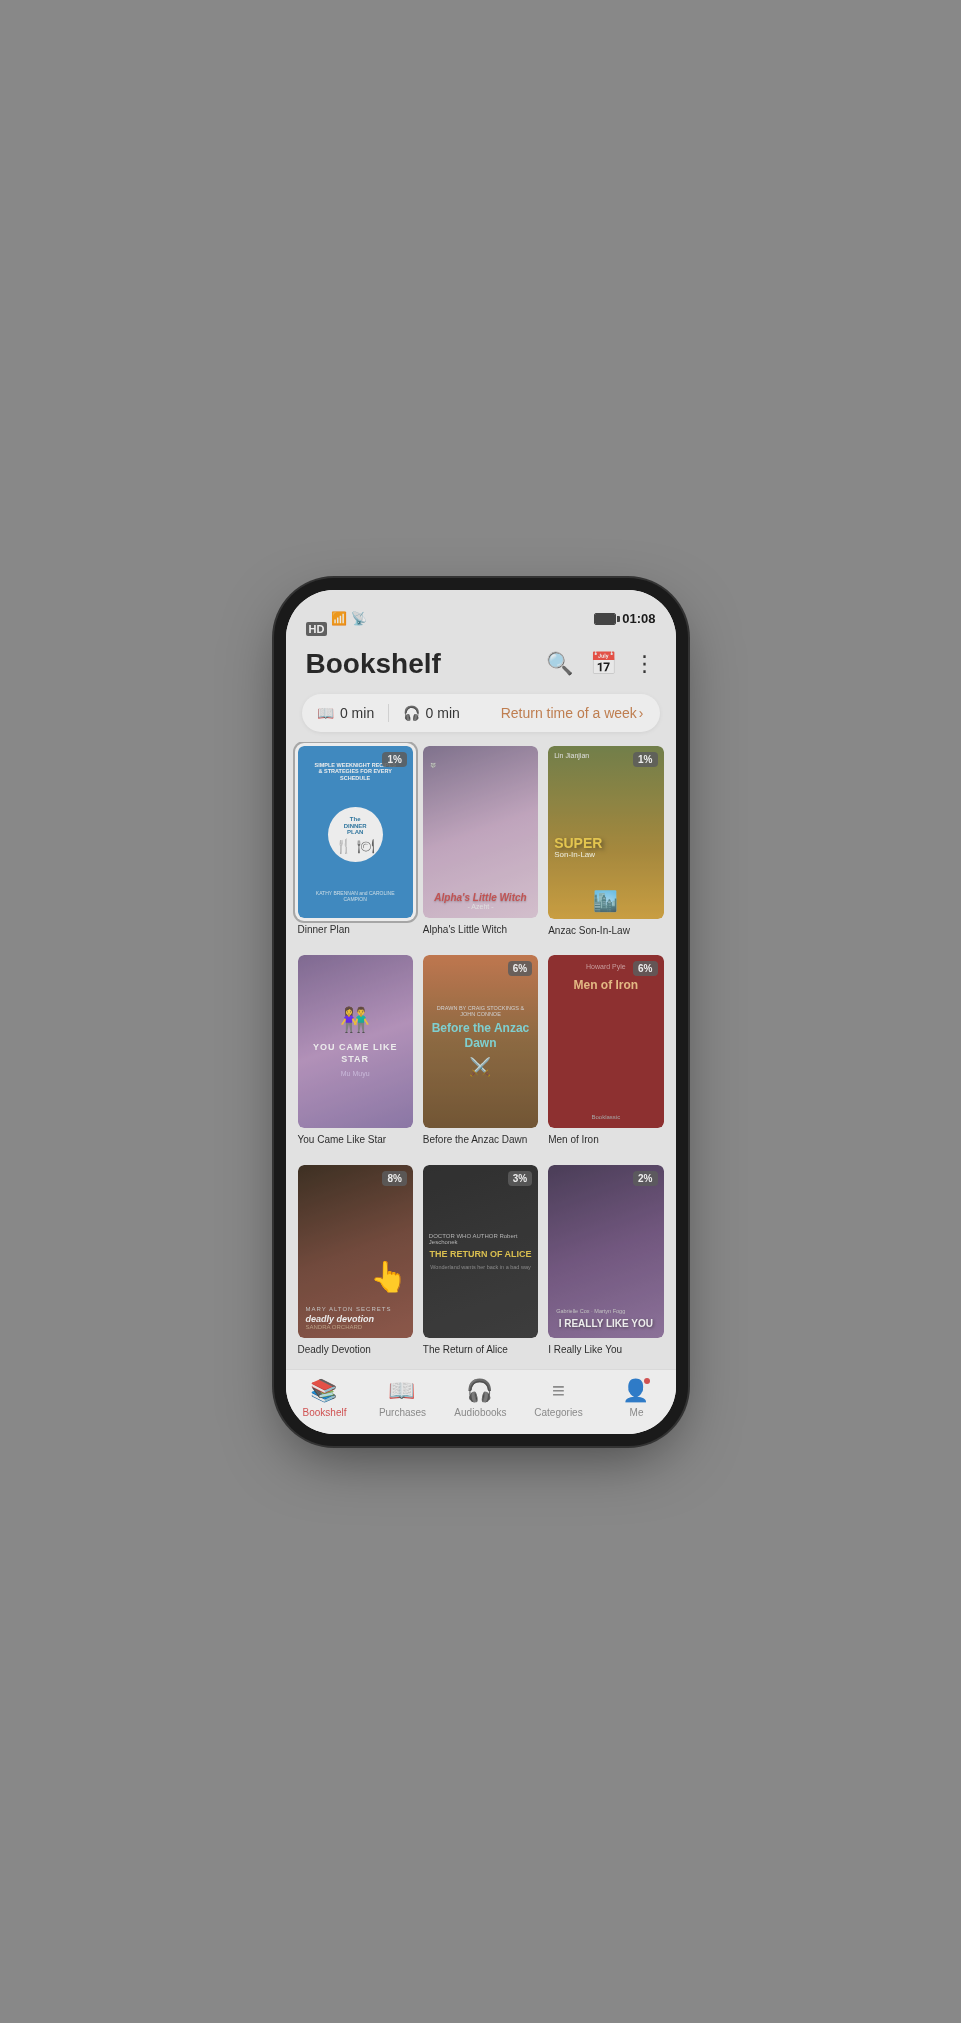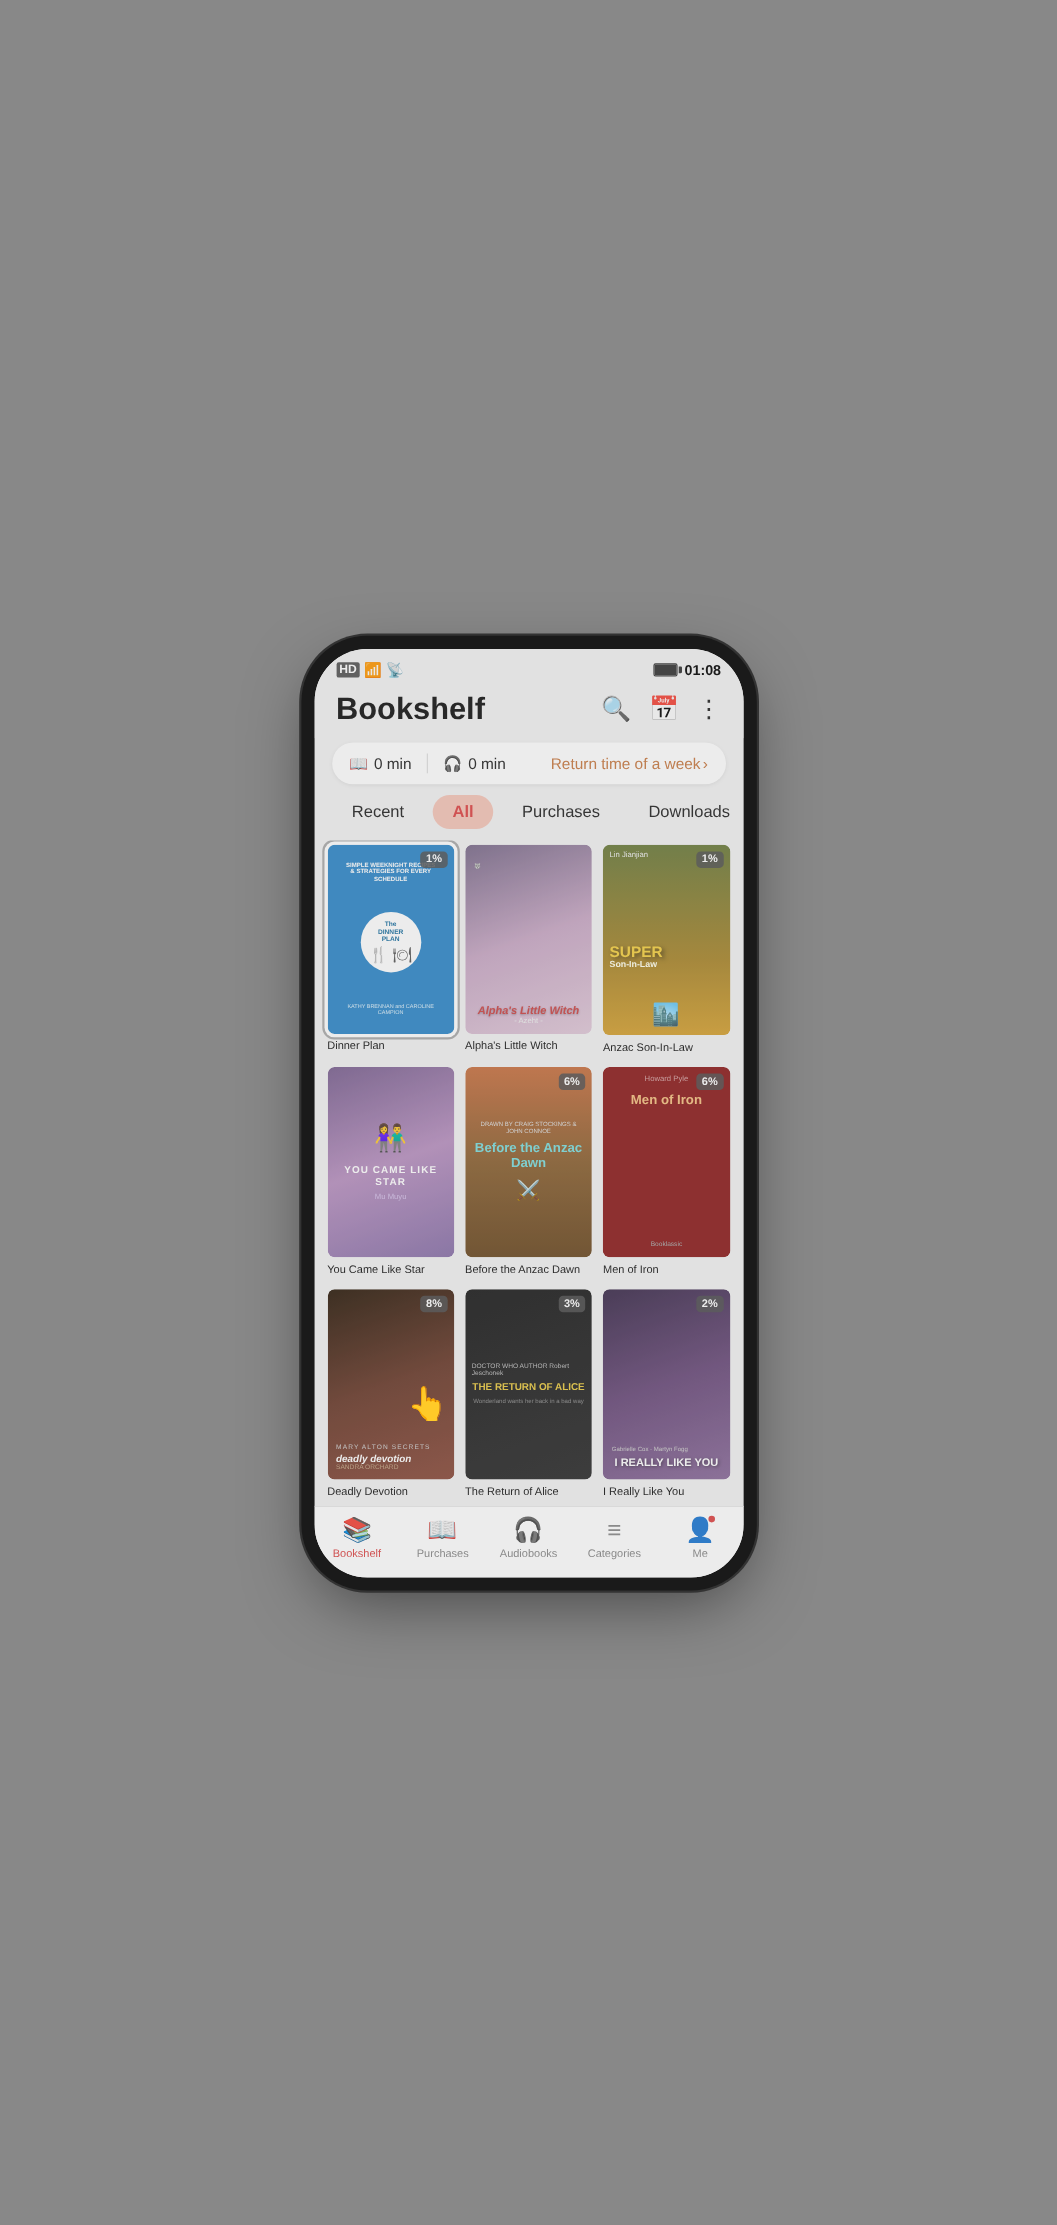--- a/index.html
+++ b/index.html
@@ -150,21 +150,21 @@
 
     .cover-alpha { background: linear-gradient(160deg, #7a6a8a 0%, #c9a8c5 50%, #e0c8d8 100%); }
     .cover-alpha-inner { width: 100%; height: 100%; display: flex; flex-direction: column; align-items: center; justify-content: flex-end; padding: 8px; }
     .cover-alpha-title { color: #c44; font-size: 10px; font-weight: 800; text-align: center; font-style: italic; text-shadow: 0 1px 2px rgba(0,0,0,0.3); }
     .cover-alpha-author { color: #eee; font-size: 7px; }
 
     .cover-super { background: linear-gradient(180deg, #6a7a3a 0%, #a8852a 60%, #d4a030 100%); }
     .cover-super-inner { width: 100%; height: 100%; display: flex; flex-direction: column; justify-content: space-between; padding: 6px; }
     .cover-super-author { color: #eee; font-size: 7px; }
     .cover-super-title { color: #f5d040; font-size: 14px; font-weight: 900; line-height: 1; text-shadow: 2px 2px 4px rgba(0,0,0,0.5); }
-    .cover-super-sub { color: #ffe; font-size: 8px; font-weight: 700; }
+    .cover-super-sub { color: #ffe; font-size: 8px; font-weight: 400; }
 
     .cover-star { background: linear-gradient(160deg, #7a6090 0%, #b890c0 50%, #8870a8 100%); }
     .cover-star-inner { width: 100%; height: 100%; display: flex; flex-direction: column; justify-content: center; align-items: center; padding: 8px; }
     .cover-star-title { color: #fff; font-size: 9px; font-weight: 700; text-align: center; line-height: 1.3; text-transform: uppercase; letter-spacing: 1px; }
     .cover-star-author { color: #d4c0e8; font-size: 7px; margin-top: 4px; }
 
     .cover-anzac { background: linear-gradient(180deg, #c87040 0%, #8a6030 50%, #6a4820 100%); }
     .cover-anzac-inner { width: 100%; height: 100%; display: flex; flex-direction: column; justify-content: center; align-items: center; padding: 8px; }
     .cover-anzac-title { color: #7adcdc; font-size: 12px; font-weight: 800; text-align: center; line-height: 1.2; }
 
@@ -218,21 +218,21 @@
       z-index: 5;
     }
   </style>
 </head>
 <body>
 
 <div class="phone-frame">
 
   <div class="status-bar">
     <div class="status-left">
-      <span style="font-size:11px;font-weight:700;background:#555;color:#fff;padding:1px 3px;border-radius:2px;">HD</span>
+      <span style="font-size:11px;font-weight:700;background:#555;color:#fff;padding:1px 3px;border-radius:2px;margin-top:20px;">HD</span>
       <span style="font-size:13px;">📶</span>
       <span style="font-size:13px;">📡</span>
     </div>
     <div class="status-right">
       <div class="battery-icon">
         <div class="battery-fill"></div>
       </div>
       <span>01:08</span>
     </div>
   </div>
@@ -255,26 +255,20 @@
     <div class="reading-stat">
       <span>🎧</span>
       <span>0 min</span>
     </div>
     <div class="reading-link">
       <span>Return time of a week</span>
       <span>›</span>
     </div>
   </div>
 
-  <div class="filter-tabs">
-    <button class="filter-tab inactive">Recent</button>
-    <button class="filter-tab active-red">All</button>
-    <button class="filter-tab inactive">Purchases</button>
-    <button class="filter-tab inactive">Downloads</button>
-  </div>
 
   <div class="book-grid" style="position:relative;">
 
     <div class="book-item selected">
       <div class="book-cover-wrap">
         <div class="book-cover cover-dinner">
           <div style="display:flex;flex-direction:column;align-items:center;width:100%;height:100%;padding:8px;justify-content:space-between;">
             <div style="color:#fff;font-size:5.5px;text-align:center;font-weight:600;line-height:1.2;">SIMPLE WEEKNIGHT RECIPES &amp; STRATEGIES FOR EVERY SCHEDULE</div>
             <div class="circle-logo">
               <div style="color:#1a6fa0;font-size:6px;font-weight:900;text-align:center;line-height:1.1;">The<br>DINNER<br>PLAN</div>

